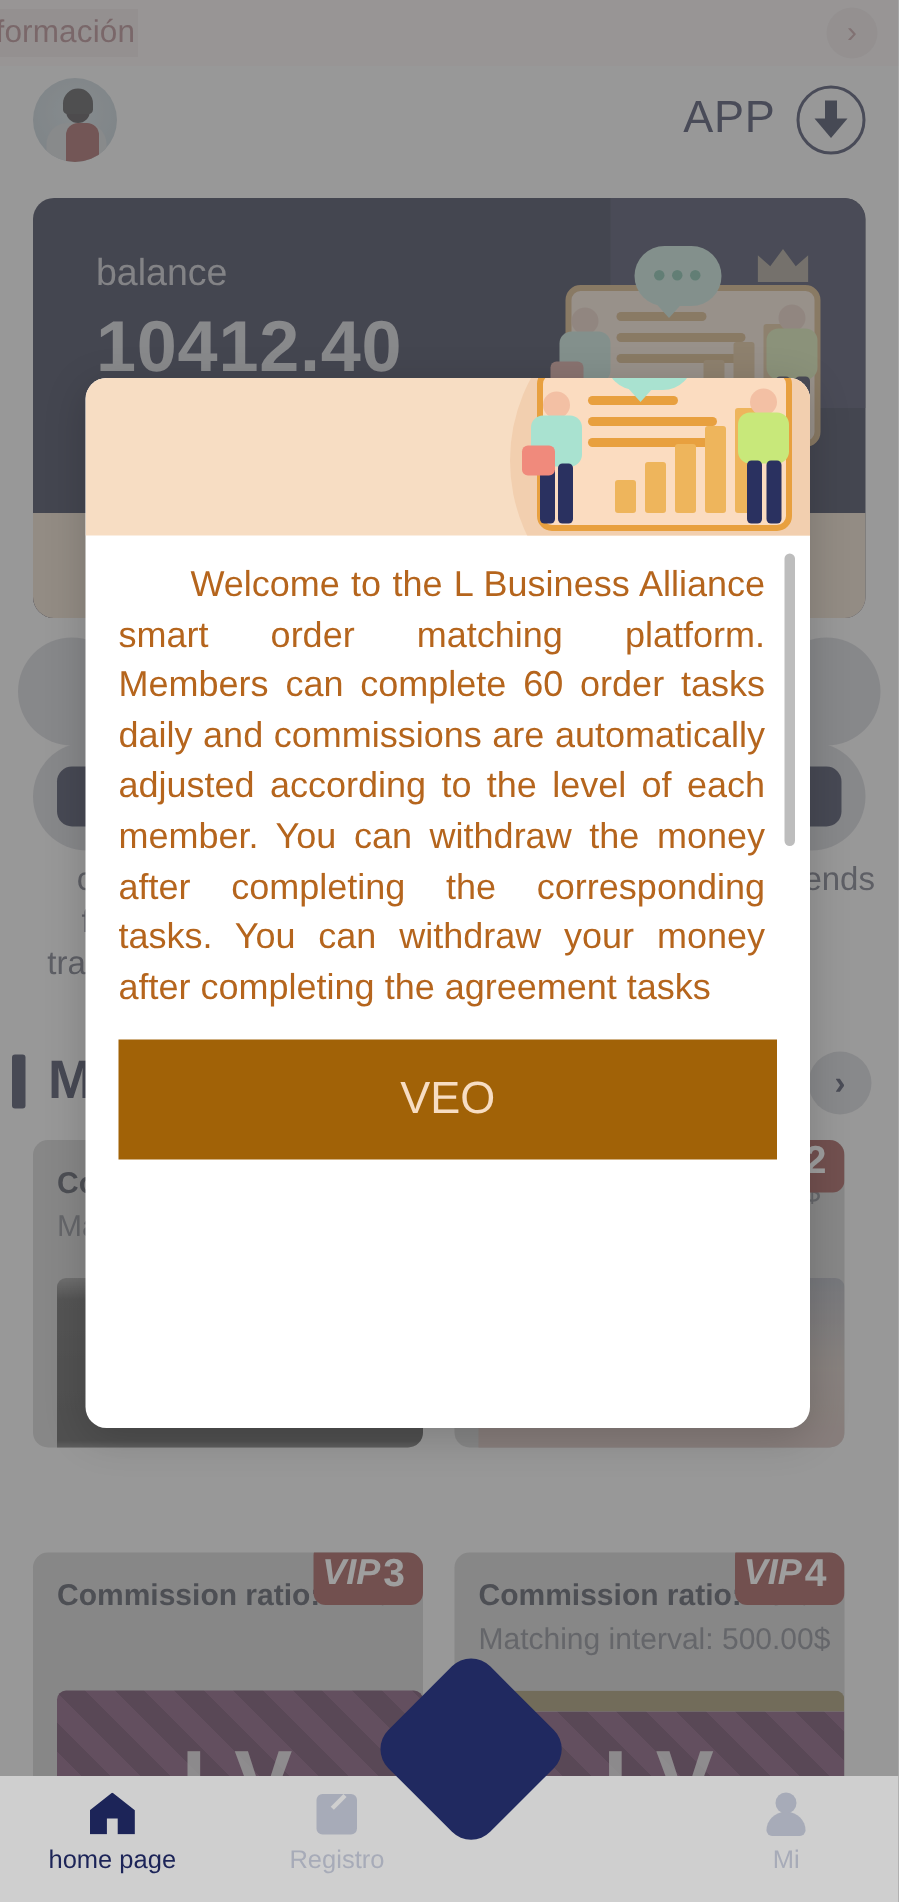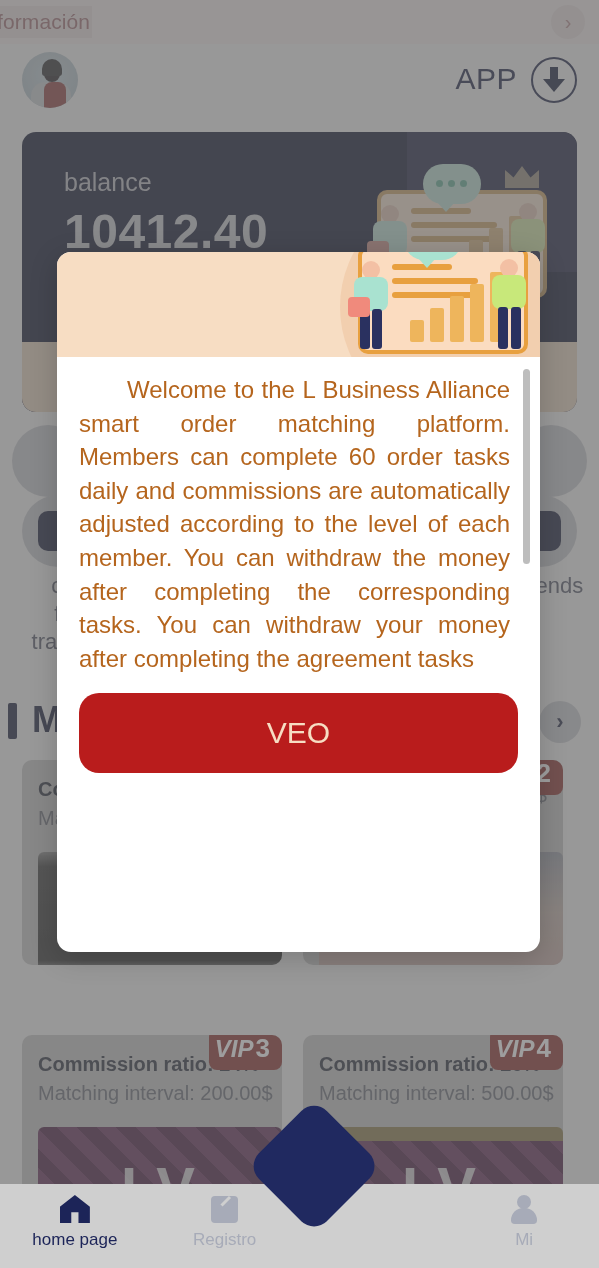--- a/index.html
+++ b/index.html
@@ -265,22 +265,22 @@
     font-size:24px; line-height:1.40; color:#b5651d;
     text-align:justify; text-indent:48px;
     text-align-last:left;
   }
   .scrollbar {
     position:absolute; right:10px; top:12px; width:7px; height:195px;
     background:#bdbdbd; border-radius:4px;
   }
   .modal-actions { padding:14px 22px 0 22px; }
   .veo-btn {
-    width:100%; height:80px; background:#b91c1c; color:#f7ddc3;
-    border:none; border-radius:20px; font-size:30px;
+    width:100%; height:80px; background:#a16207; color:#f7ddc3;
+    border:none; border-radius:0; font-size:30px;
     font-family:"Liberation Sans", sans-serif; cursor:pointer;
     display:flex; align-items:center; justify-content:center;
   }
 </style>
 </head>
 <body>
 
 <div id="app">
 
   <div class="page">
@@ -388,21 +388,20 @@
             <div class="img-red"></div>
           </div>
       </div>
 
       <div class="card c3">
         <div class="badge">
           <span class="vip">VIP</span>
           <span>3</span>
         </div>
         <div class="card-title"><span>Commission ratio:</span> <span>24%</span></div>
-        <div class="card-sub"><span>Matching interval:</span> <span>200.00$</span></div>
         <div class="card-img">
             <div class="img-purple">
               <div class="img-letters">LV</div>
             </div>
           </div>
       </div>
 
       <div class="card c4">
         <div class="badge">
           <span class="vip">VIP</span>

